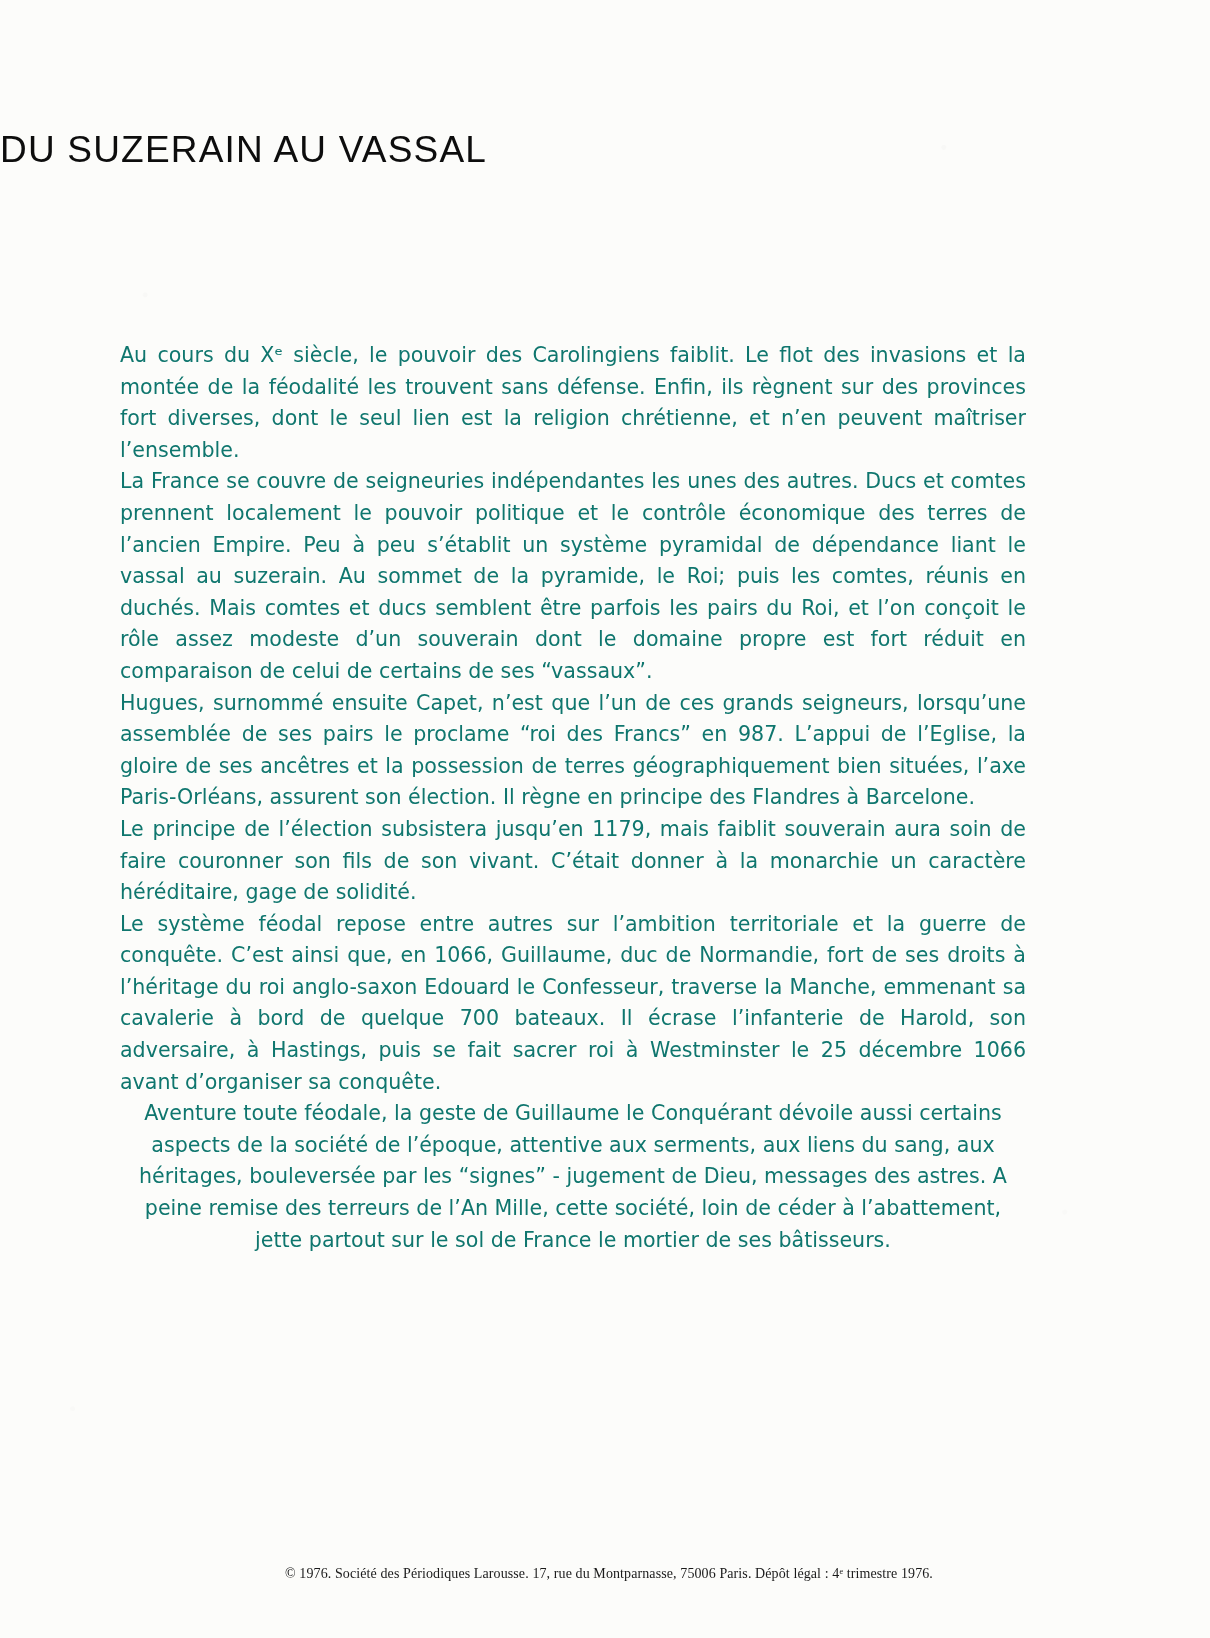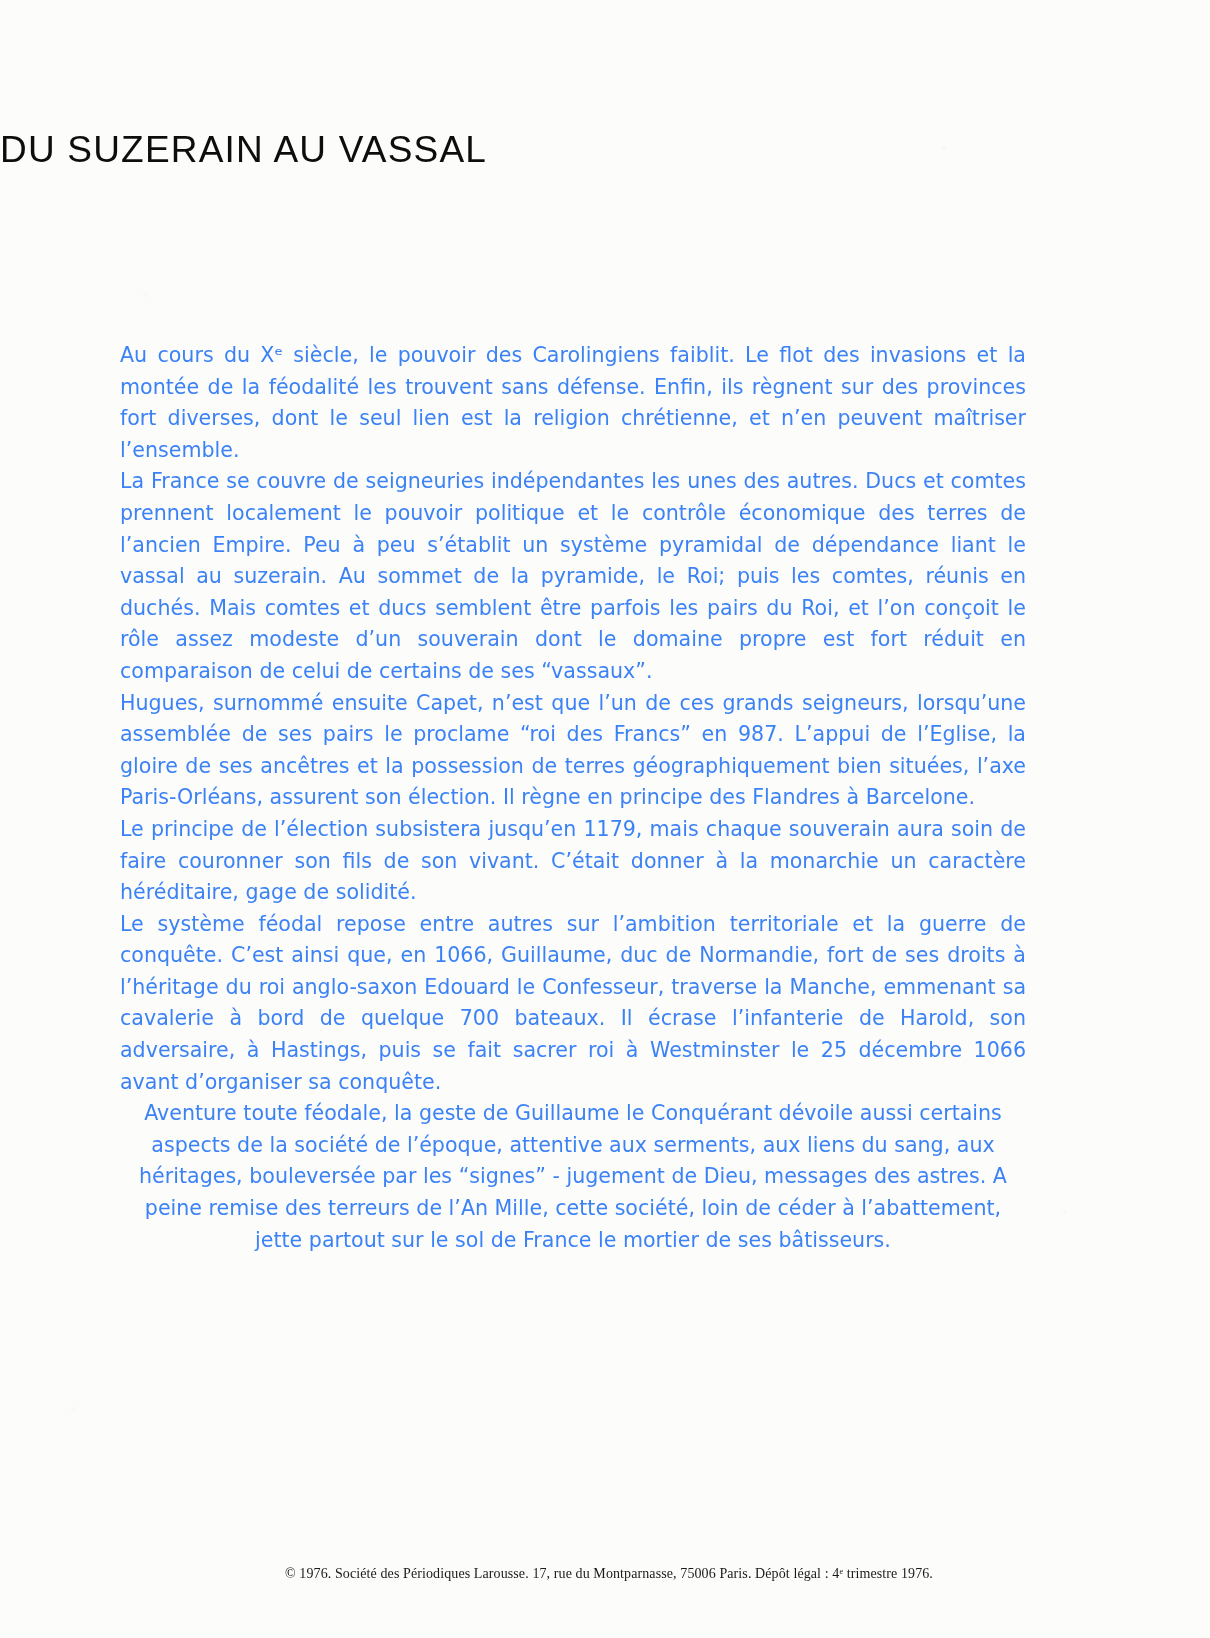--- a/index.html
+++ b/index.html
@@ -46,21 +46,21 @@
     color: #0d0d0d;
   }
   .body-text {
     position: absolute;
     top: 340px;
     left: 120px;
     width: 906px;
     font-family: "DejaVu Sans", sans-serif;
     font-size: 20.6px;
     line-height: 31.6px;
-    color: #3b82f6;
+    color: #0f766e;
     text-align: justify;
   }
   .body-text p {
     margin: 0;
     text-align: justify;
     text-justify: inter-word;
   }
   .body-text p:last-child {
     text-align: center;
   }
@@ -80,20 +80,20 @@
 <body>
 
 <div class="page">
 
   <h1 class="title">DU SUZERAIN AU VASSAL</h1>
 
   <div class="body-text">
     <p>Au cours du Xᵉ siècle, le pouvoir des Carolingiens faiblit. Le flot des invasions et la montée de la féodalité les trouvent sans défense. Enfin, ils règnent sur des provinces fort diverses, dont le seul lien est la religion chrétienne, et n’en peuvent maîtriser l’ensemble.</p>
     <p>La France se couvre de seigneuries indépendantes les unes des autres. Ducs et comtes prennent localement le pouvoir politique et le contrôle économique des terres de l’ancien Empire. Peu à peu s’établit un système pyramidal de dépendance liant le vassal au suzerain. Au sommet de la pyramide, le Roi; puis les comtes, réunis en duchés. Mais comtes et ducs semblent être parfois les pairs du Roi, et l’on conçoit le rôle assez modeste d’un souverain dont le domaine propre est fort réduit en comparaison de celui de certains de ses “vassaux”.</p>
     <p>Hugues, surnommé ensuite Capet, n’est que l’un de ces grands seigneurs, lorsqu’une assemblée de ses pairs le proclame “roi des Francs” en 987. L’appui de l’Eglise, la gloire de ses ancêtres et la possession de terres géographiquement bien situées, l’axe Paris-Orléans, assurent son élection. Il règne en principe des Flandres à Barcelone.</p>
-    <p>Le principe de l’élection subsistera jusqu’en 1179, mais chaque souverain aura soin de faire couronner son fils de son vivant. C’était donner à la monarchie un caractère héréditaire, gage de solidité.</p>
+    <p>Le principe de l’élection subsistera jusqu’en 1179, mais faiblit souverain aura soin de faire couronner son fils de son vivant. C’était donner à la monarchie un caractère héréditaire, gage de solidité.</p>
     <p>Le système féodal repose entre autres sur l’ambition territoriale et la guerre de conquête. C’est ainsi que, en 1066, Guillaume, duc de Normandie, fort de ses droits à l’héritage du roi anglo-saxon Edouard le Confesseur, traverse la Manche, emmenant sa cavalerie à bord de quelque 700 bateaux. Il écrase l’infanterie de Harold, son adversaire, à Hastings, puis se fait sacrer roi à Westminster le 25 décembre 1066 avant d’organiser sa conquête.</p>
     <p>Aventure toute féodale, la geste de Guillaume le Conquérant dévoile aussi certains aspects de la société de l’époque, attentive aux serments, aux liens du sang, aux héritages, bouleversée par les “signes” - jugement de Dieu, messages des astres. A peine remise des terreurs de l’An Mille, cette société, loin de céder à l’abattement, jette partout sur le sol de France le mortier de ses bâtisseurs.</p>
   </div>
 
   <div class="footer">© 1976. Société des Périodiques Larousse. 17, rue du Montparnasse, 75006 Paris. Dépôt légal : 4ᵉ trimestre 1976.</div>
 
 </div>
 
 </body></html>

